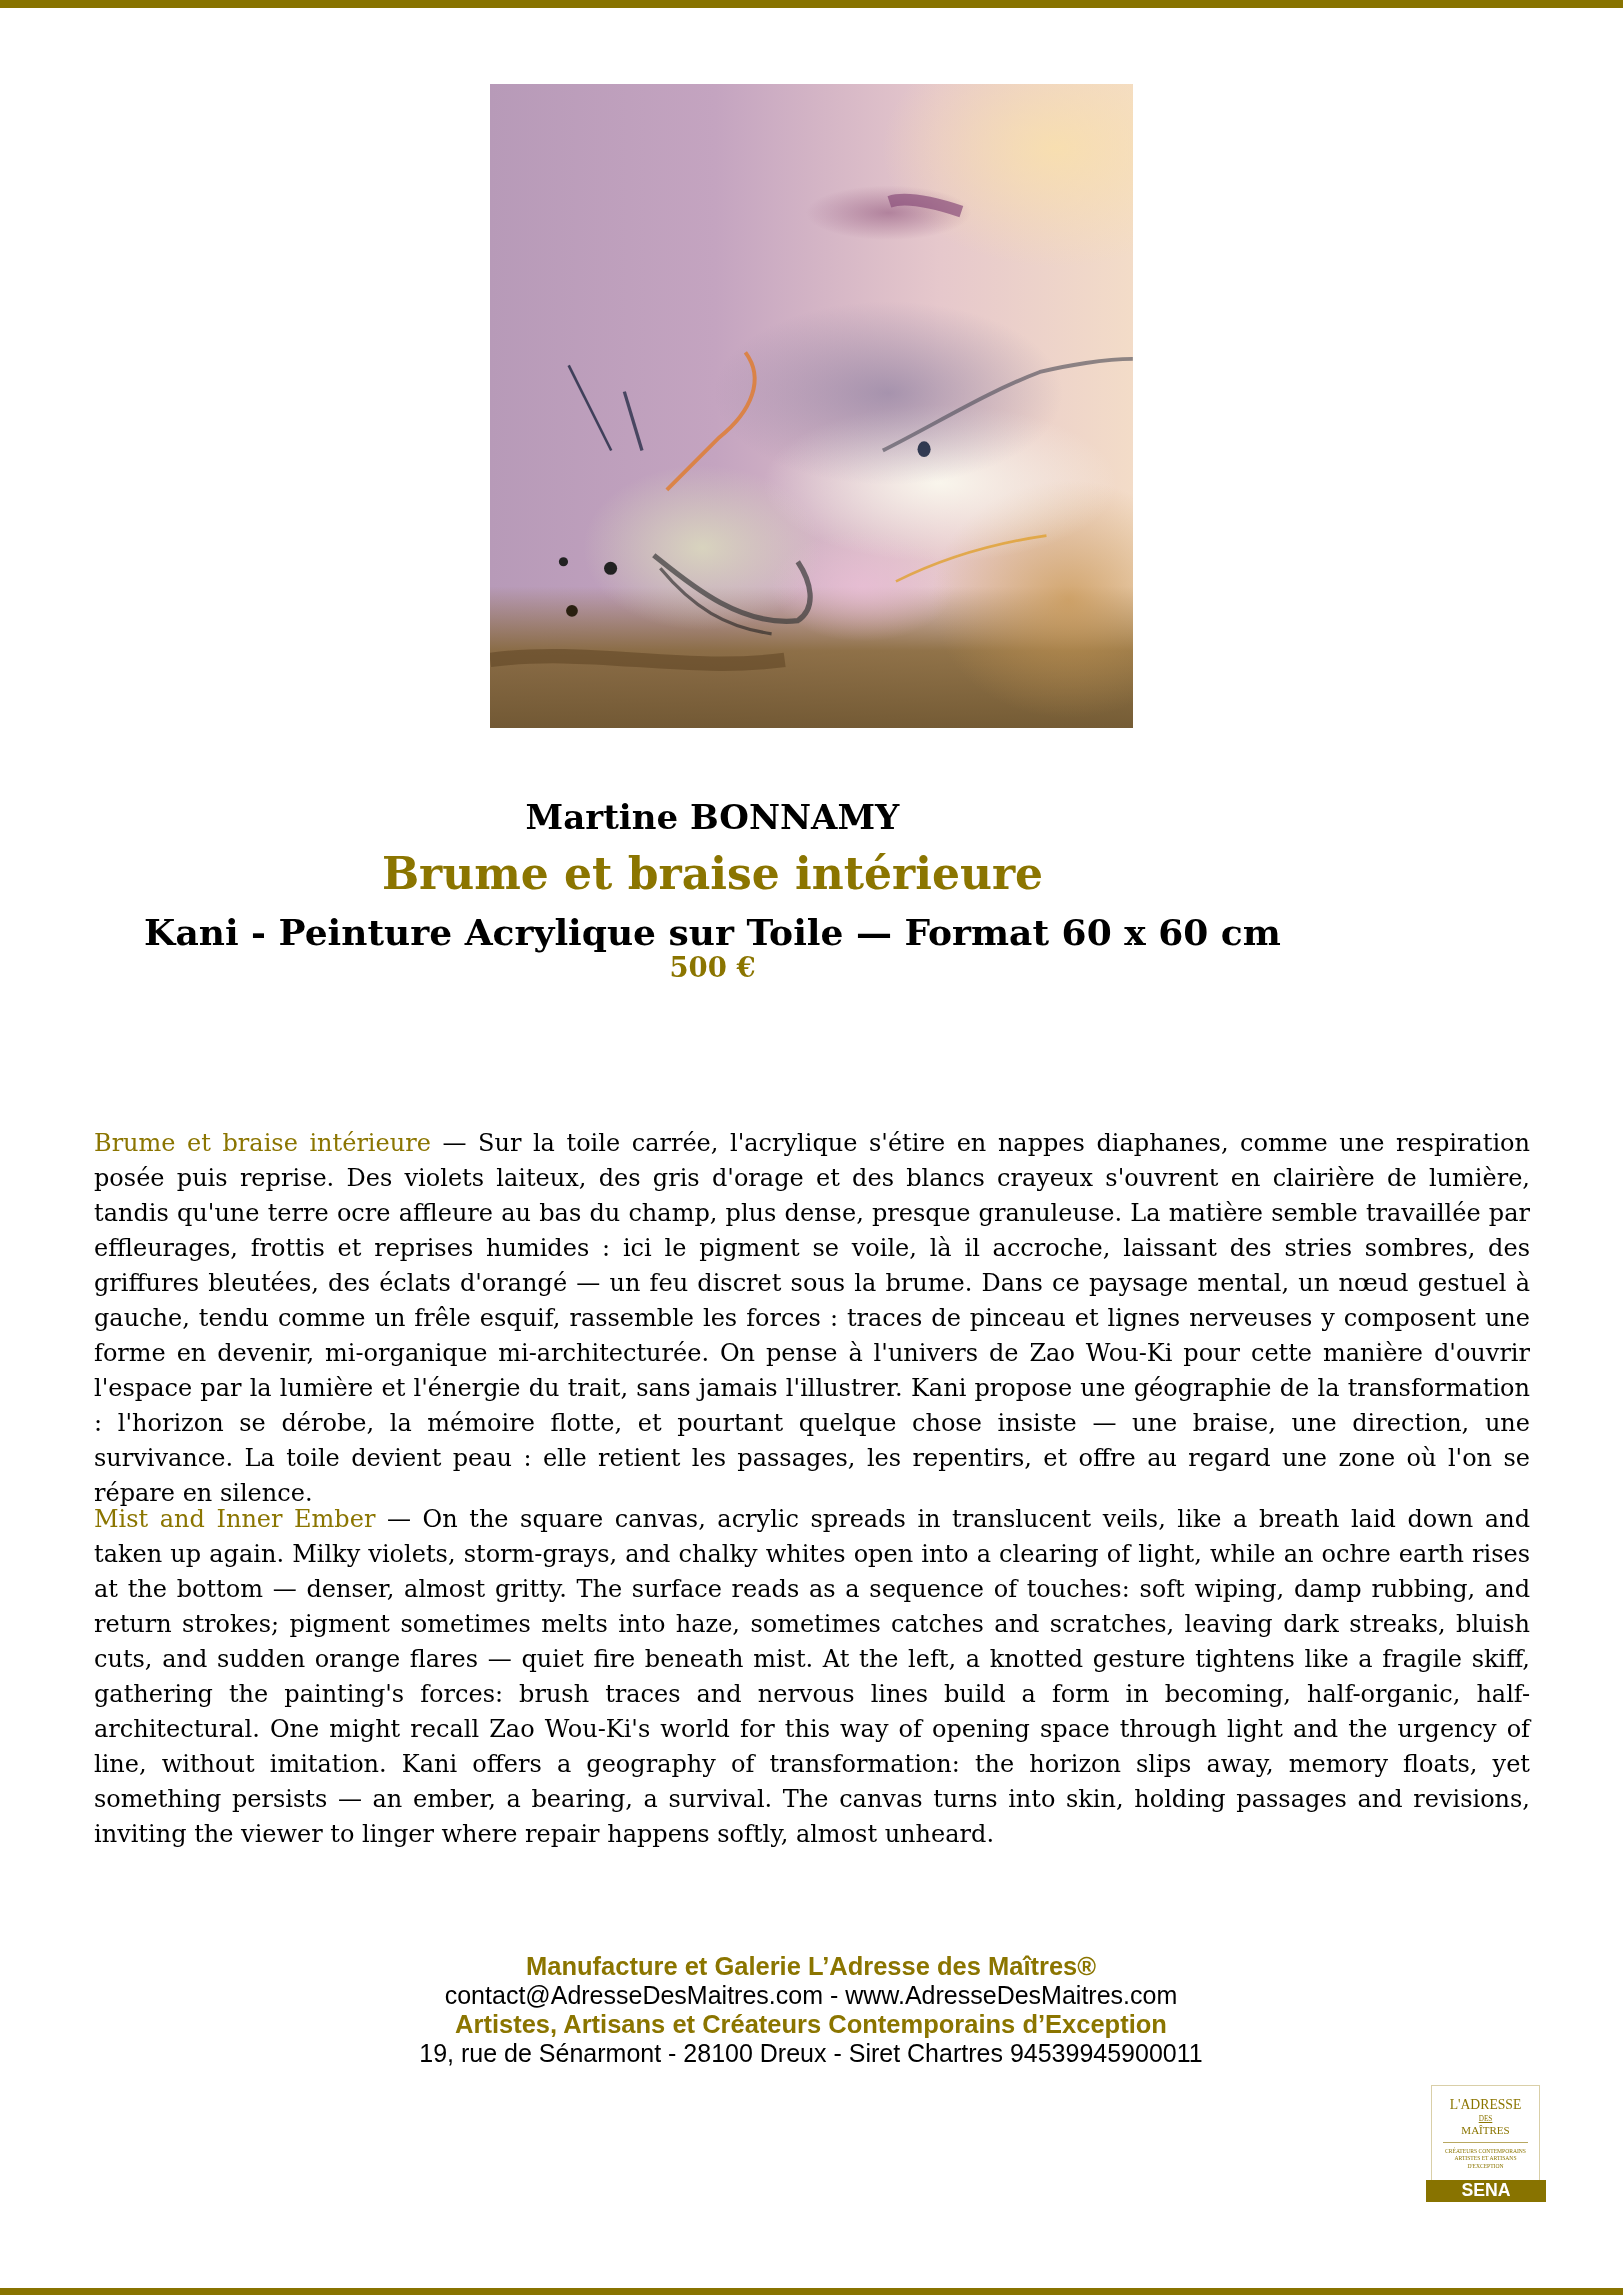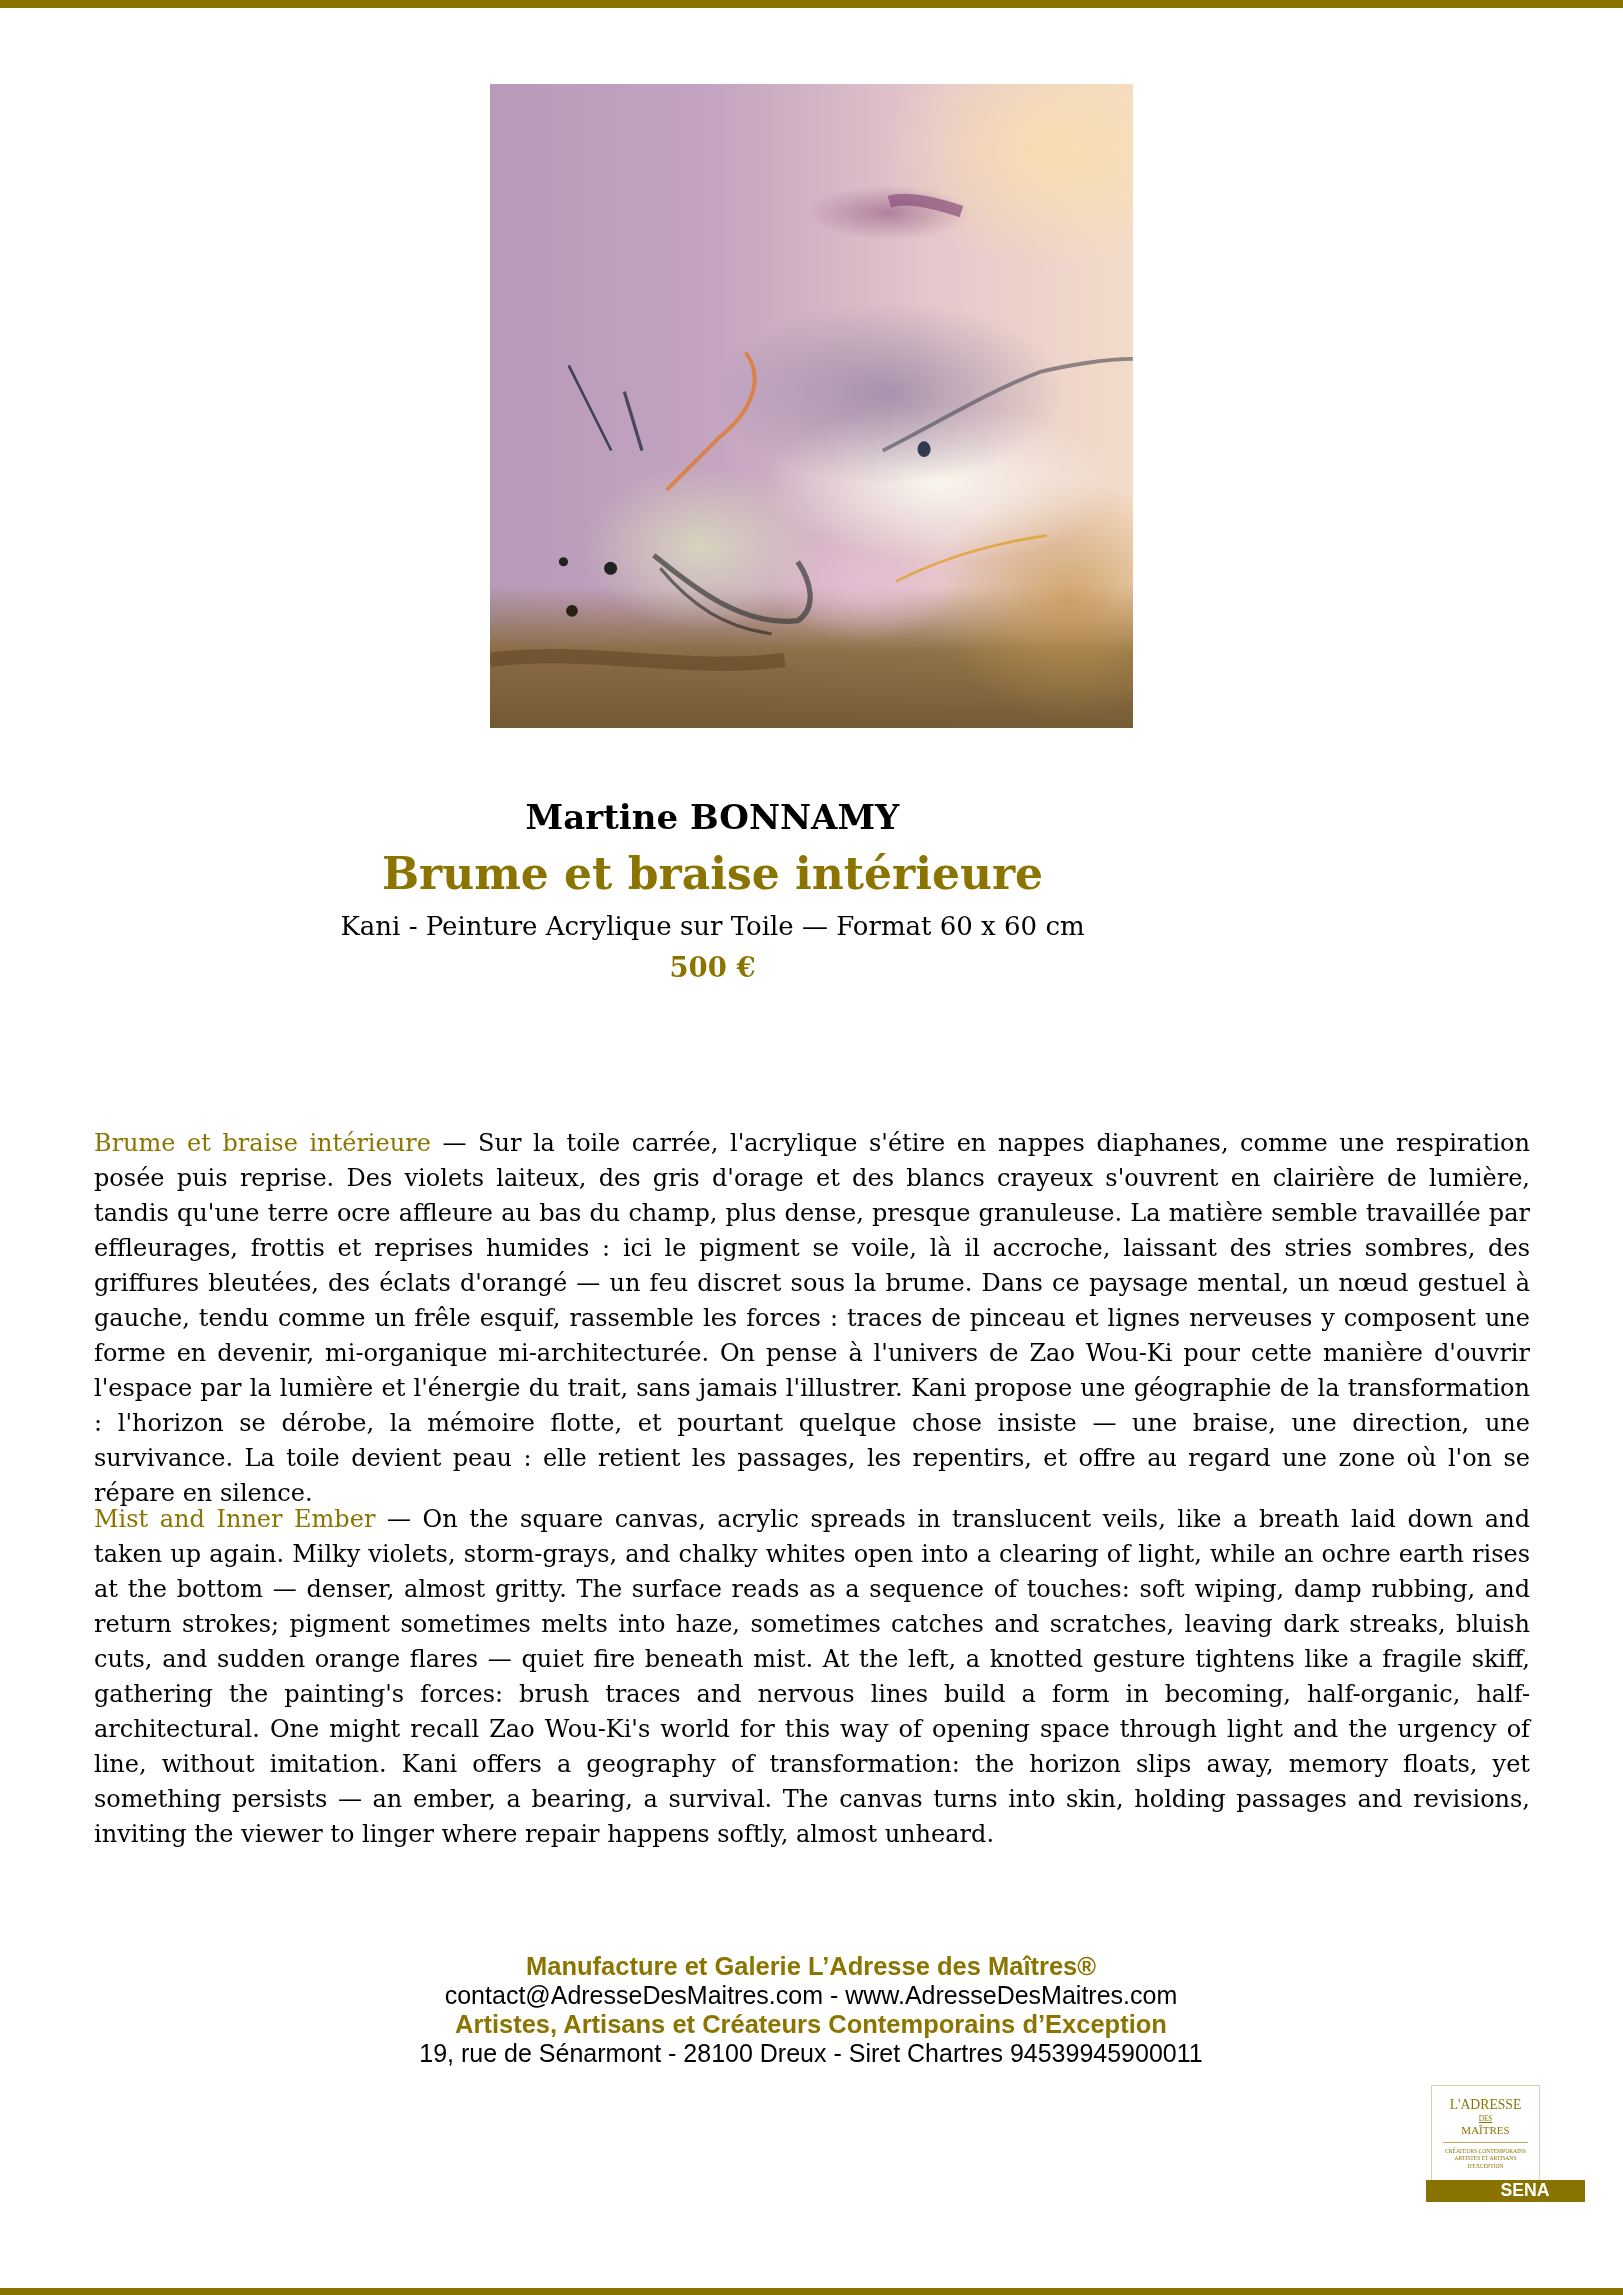--- a/index.html
+++ b/index.html
@@ -18,38 +18,38 @@
       radial-gradient(ellipse 249px 170px at 88% 10%, rgba(250,225,170,0.8), rgba(250,225,170,0) 70%),
       radial-gradient(ellipse 196px 170px at 90% 80%, rgba(200,150,80,0.75), rgba(200,150,80,0) 70%),
       linear-gradient(180deg, rgba(0,0,0,0) 0%, rgba(0,0,0,0) 78%, rgba(130,100,50,0.85) 88%, rgba(110,85,45,0.95) 100%),
       linear-gradient(90deg, #b79ab8 0%, #c4a4c0 35%, #e6c8cc 70%, #f3dcc8 100%);
   }
   .painting svg { position: absolute; left: 0; top: 0; width: 643px; height: 644px; }
 
   .center { position: absolute; left: 0; width: 1425px; text-align: center; }
   .artist { top: 797px; font-size: 34px; font-weight: bold; }
   .title { top: 848px; font-size: 44px; font-weight: bold; color: #8b7500; }
-  .subtitle { top: 911px; font-size: 26px; }
+  .subtitle { top: 911px; font-size: 36px; font-weight: bold; }
   .price { top: 951px; font-size: 27.5px; font-weight: bold; color: #8b7500; }
 
   .para { position: absolute; left: 94px; width: 1436px; font-size: 24px; line-height: 35px; text-align: justify; }
   .para.fr { top: 1126px; }
   .para.en { top: 1502px; }
   .para .lead { color: #8b7500; }
 
   .footer { position: absolute; left: 366px; width: 890px; top: 1952px; text-align: center; font-family: "Liberation Sans", sans-serif; font-size: 25px; line-height: 29px; }
   .footer .gold { color: #8b7500; font-weight: bold; font-size: 25.5px; }
 
   .logo { position: absolute; left: 1431px; top: 2057px; width: 109px; height: 109px; border: 1.3px solid #d9cfa8; box-sizing: border-box; text-align: center; font-family: "Liberation Serif", serif; color: #8b7500; margin-top: 28px; }
   .logo .l1 { margin-top: 10.5px; font-size: 13.7px; }
   .logo .l2 { font-size: 7.2px; margin-top: 2.6px; text-decoration: underline; }
   .logo .l3 { font-size: 11px; margin-top: 1.3px; }
   .logo .rule { width: 85px; height: 0.7px; background: #b8a860; margin: 5.9px auto 4.6px auto; }
   .logo .l4 { font-size: 5.6px; line-height: 7.9px; }
-  .sena { position: absolute; left: 1426px; top: 2180px; width: 120px; height: 21.6px; background: #887300; color: #fff; font-family: "Liberation Sans", sans-serif; font-weight: bold; font-size: 17.7px; line-height: 21.6px; text-align: center; padding-left: 39px; }
+  .sena { position: absolute; left: 1426px; top: 2180px; width: 120px; height: 21.6px; background: #887300; color: #fff; font-family: "Liberation Sans", sans-serif; font-weight: bold; font-size: 17.7px; line-height: 21.6px; text-align: center; }
 </style>
 </head>
 <body>
 
 <div class="bar top"></div>
 
 <div class="painting" title="abstract-painting">
   <svg viewBox="0 0 982 984">
     <path d="M120 430 L185 560" stroke="#2a2f4a" stroke-width="4" fill="none" opacity="0.85"></path>
     <path d="M205 470 L232 560" stroke="#2a2f4a" stroke-width="5" fill="none" opacity="0.8"></path>

